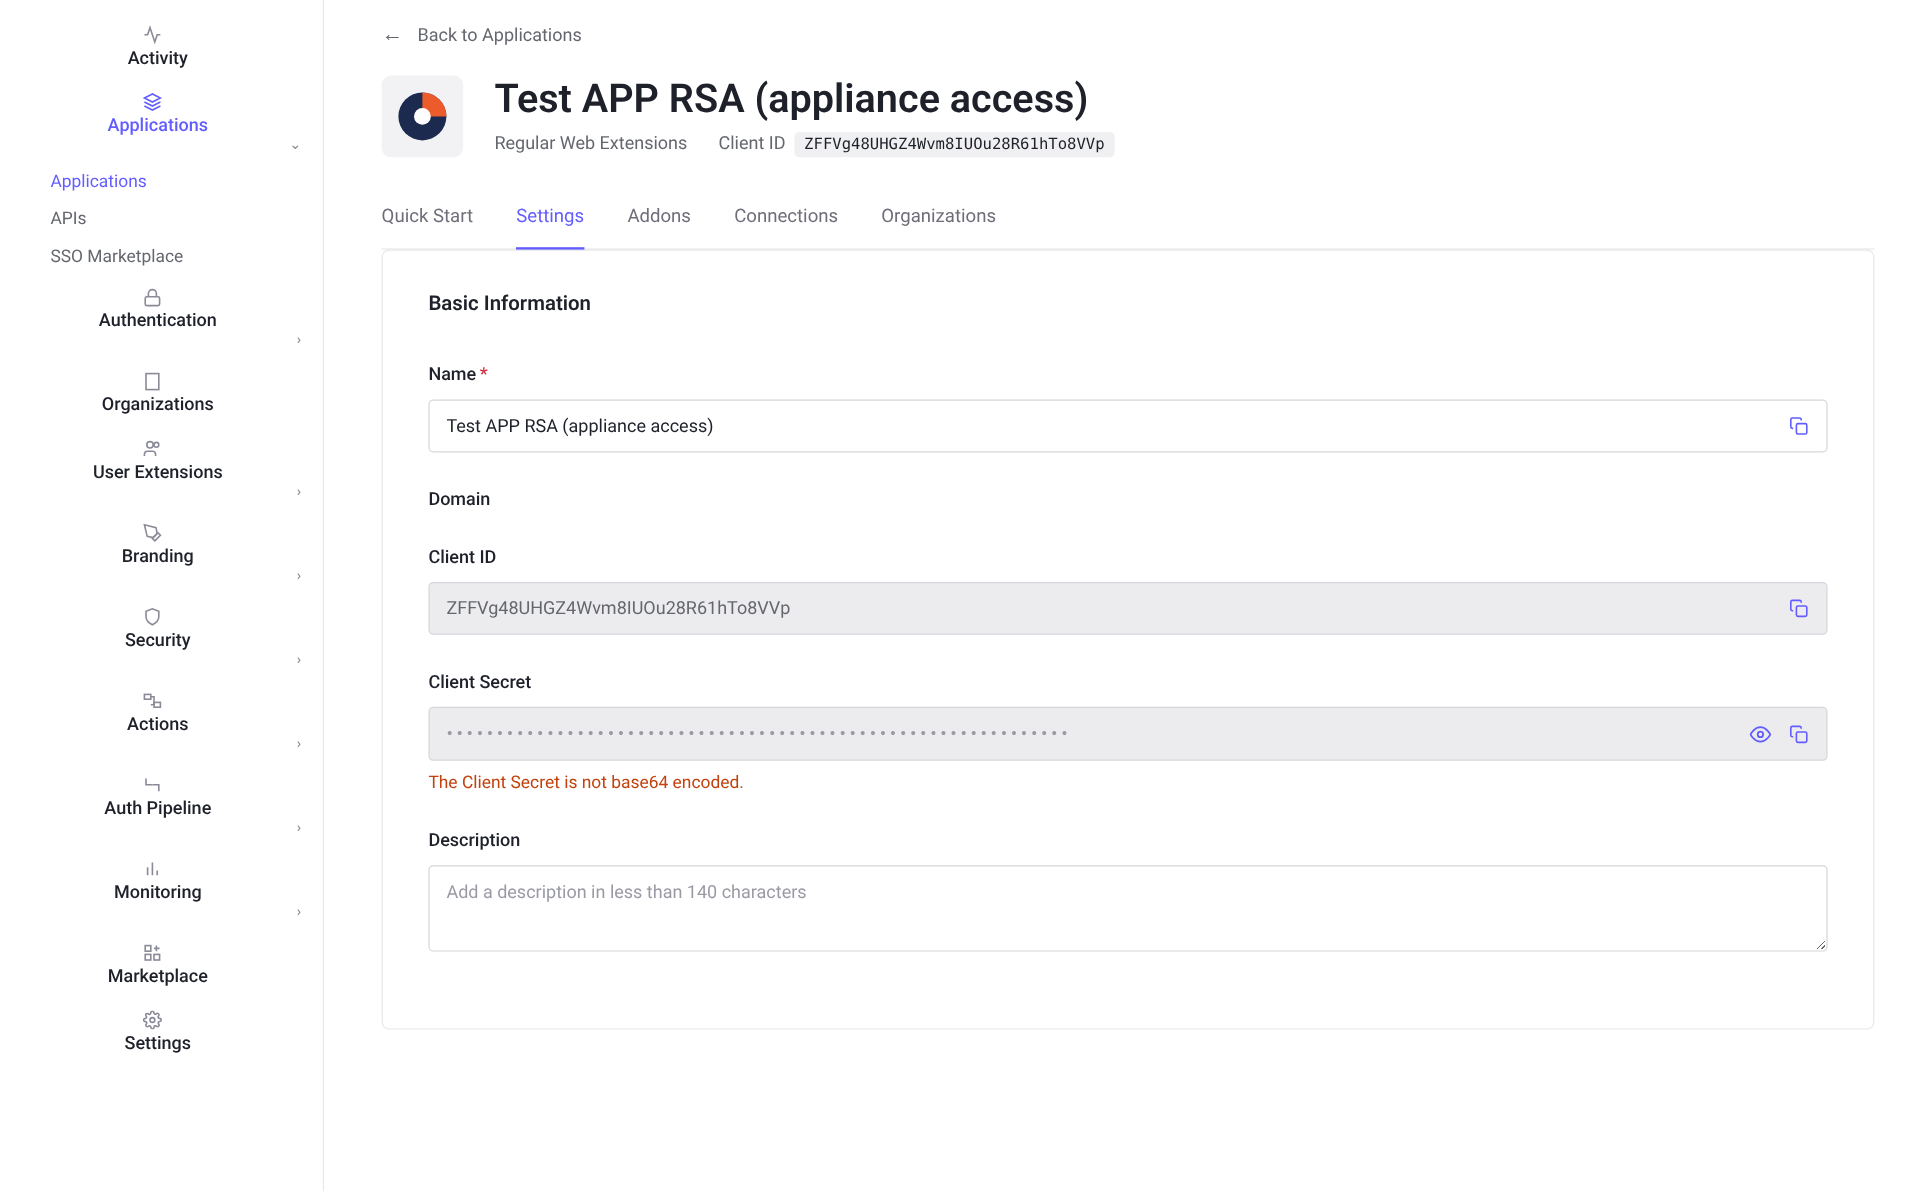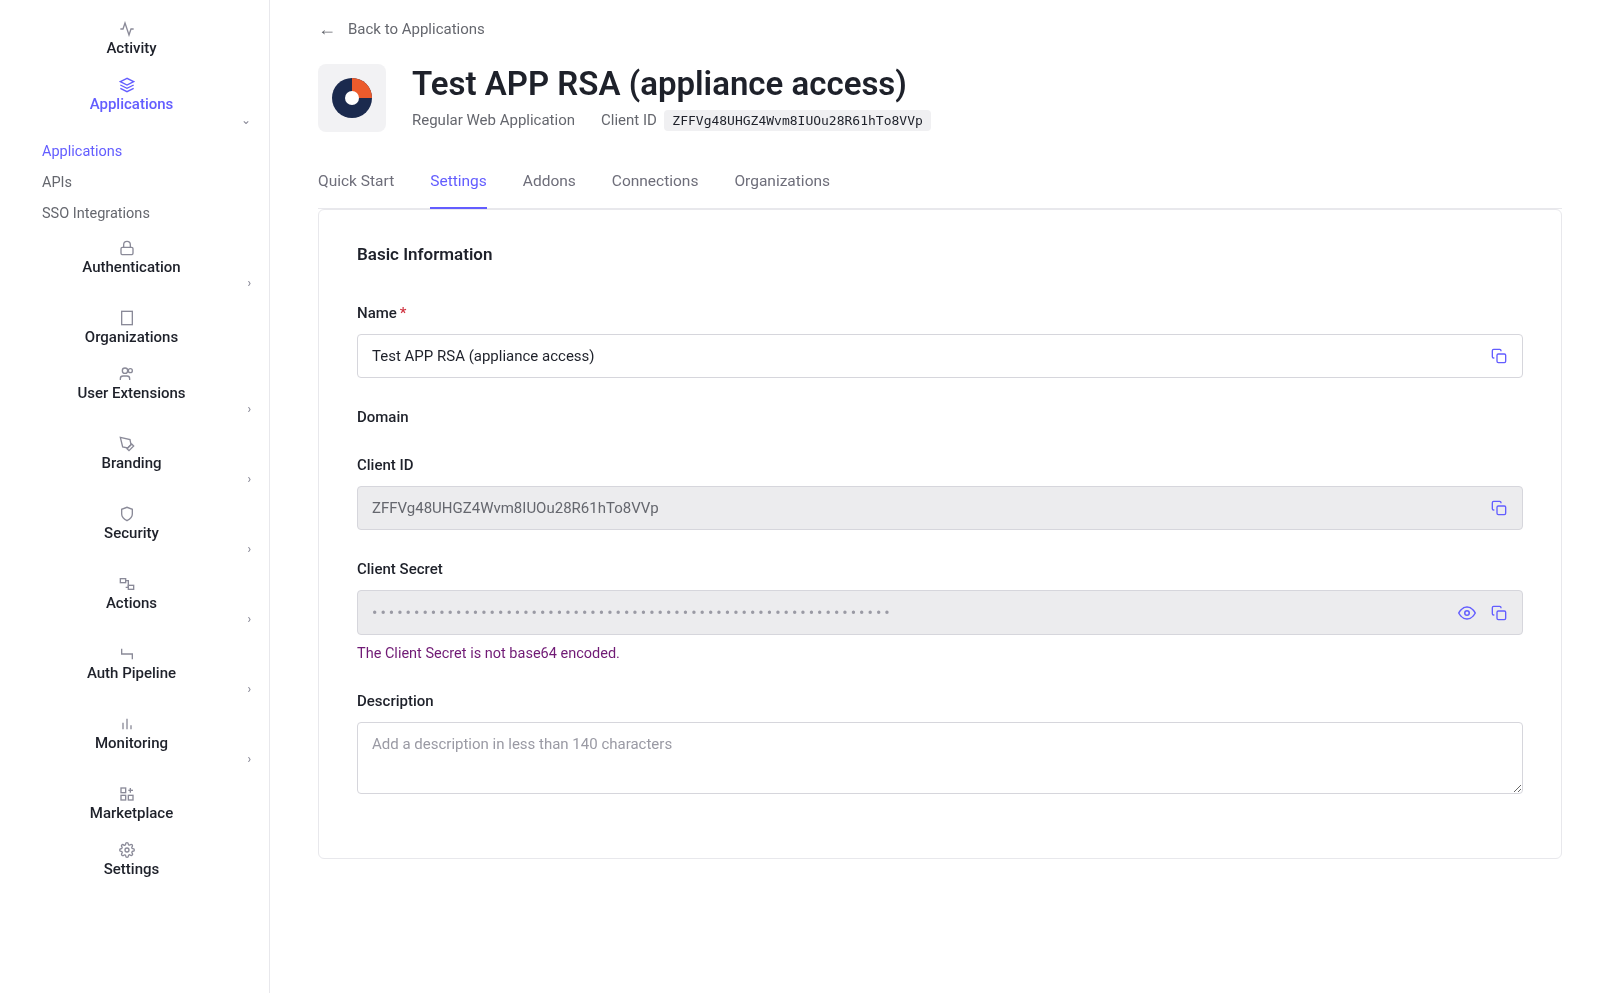--- a/index.html
+++ b/index.html
@@ -36,21 +36,21 @@
 
 .field { margin-bottom: 30px; }
 .field-label { font-size: 15px; font-weight: 500; color: #1e212a; margin-bottom: 12px; display: block; }
 .req { color: #d03340; margin-left: 3px; }
 .input-wrap { position: relative; display: flex; align-items: center; border: 1px solid #d6d6dc; border-radius: 4px; padding: 0; background: #fff; }
 .input-wrap.readonly { background: #ececee; }
 .input-wrap input, .input-wrap textarea { flex: 1; border: none; background: transparent; padding: 12px 14px; font-size: 15px; color: #1e212a; outline: none; font-family: inherit; }
 .input-wrap.readonly input { color: #65676e; }
 .input-icons { display: flex; gap: 10px; padding-right: 12px; }
 .icon-btn { width: 22px; height: 22px; display: inline-flex; align-items: center; justify-content: center; cursor: pointer; color: #635dff; }
-.help-text { font-size: 14.5px; color: #701a75; margin-top: 10px; }
+.help-text { font-size: 14.5px; color: #c2410c; margin-top: 10px; }
 .secret-dots { flex: 1; padding: 12px 14px; letter-spacing: 3px; color: #9a9aa4; overflow: hidden; white-space: nowrap; }
 textarea { resize: vertical; min-height: 70px; }
 textarea::placeholder { color: #9a9aa4; }
 </style>
 </head>
 <body>
 
 <div class="layout">
   <aside class="sidebar">
 
@@ -69,21 +69,21 @@
             <polygon points="12 2 2 7 12 12 22 7 12 2"></polygon>
             <polyline points="2 17 12 22 22 17"></polyline>
             <polyline points="2 12 12 17 22 12"></polyline>
           </svg>
         </span>
       <span>Applications</span>
       <span class="chev">⌄</span>
     </div>
     <div class="sub-item active">Applications</div>
     <div class="sub-item">APIs</div>
-    <div class="sub-item">SSO Integrations</div>
+    <div class="sub-item">SSO Marketplace</div>
 
     <div class="nav-item">
       <span class="icon">
           <svg width="16" height="16" viewBox="0 0 24 24" fill="none" stroke="currentColor" stroke-width="2">
             <rect x="3" y="11" width="18" height="11" rx="2"></rect>
             <path d="M7 11V7a5 5 0 0 1 10 0v4"></path>
           </svg>
         </span>
       <span>Authentication</span>
       <span class="chev">›</span>
@@ -208,21 +208,21 @@
       <div class="app-logo">
         <svg width="44" height="44" viewBox="0 0 44 44">
             <circle cx="22" cy="22" r="20" fill="#1b2a4e"></circle>
             <path d="M22 2 A20 20 0 0 1 42 22 L22 22 Z" fill="#ec5b2c"></path>
             <circle cx="22" cy="22" r="7" fill="#fff"></circle>
           </svg>
       </div>
       <div>
         <h1 class="app-title">Test APP RSA (appliance access)</h1>
         <div class="app-sub">
-          <span>Regular Web Application</span>
+          <span>Regular Web Extensions</span>
           <span>
             <span>Client ID</span>&nbsp;
             <span class="client-id-chip">ZFFVg48UHGZ4Wvm8IUOu28R61hTo8VVp</span>
           </span>
         </div>
       </div>
     </div>
 
     <div class="tabs">
       <div class="tab">Quick Start</div>

